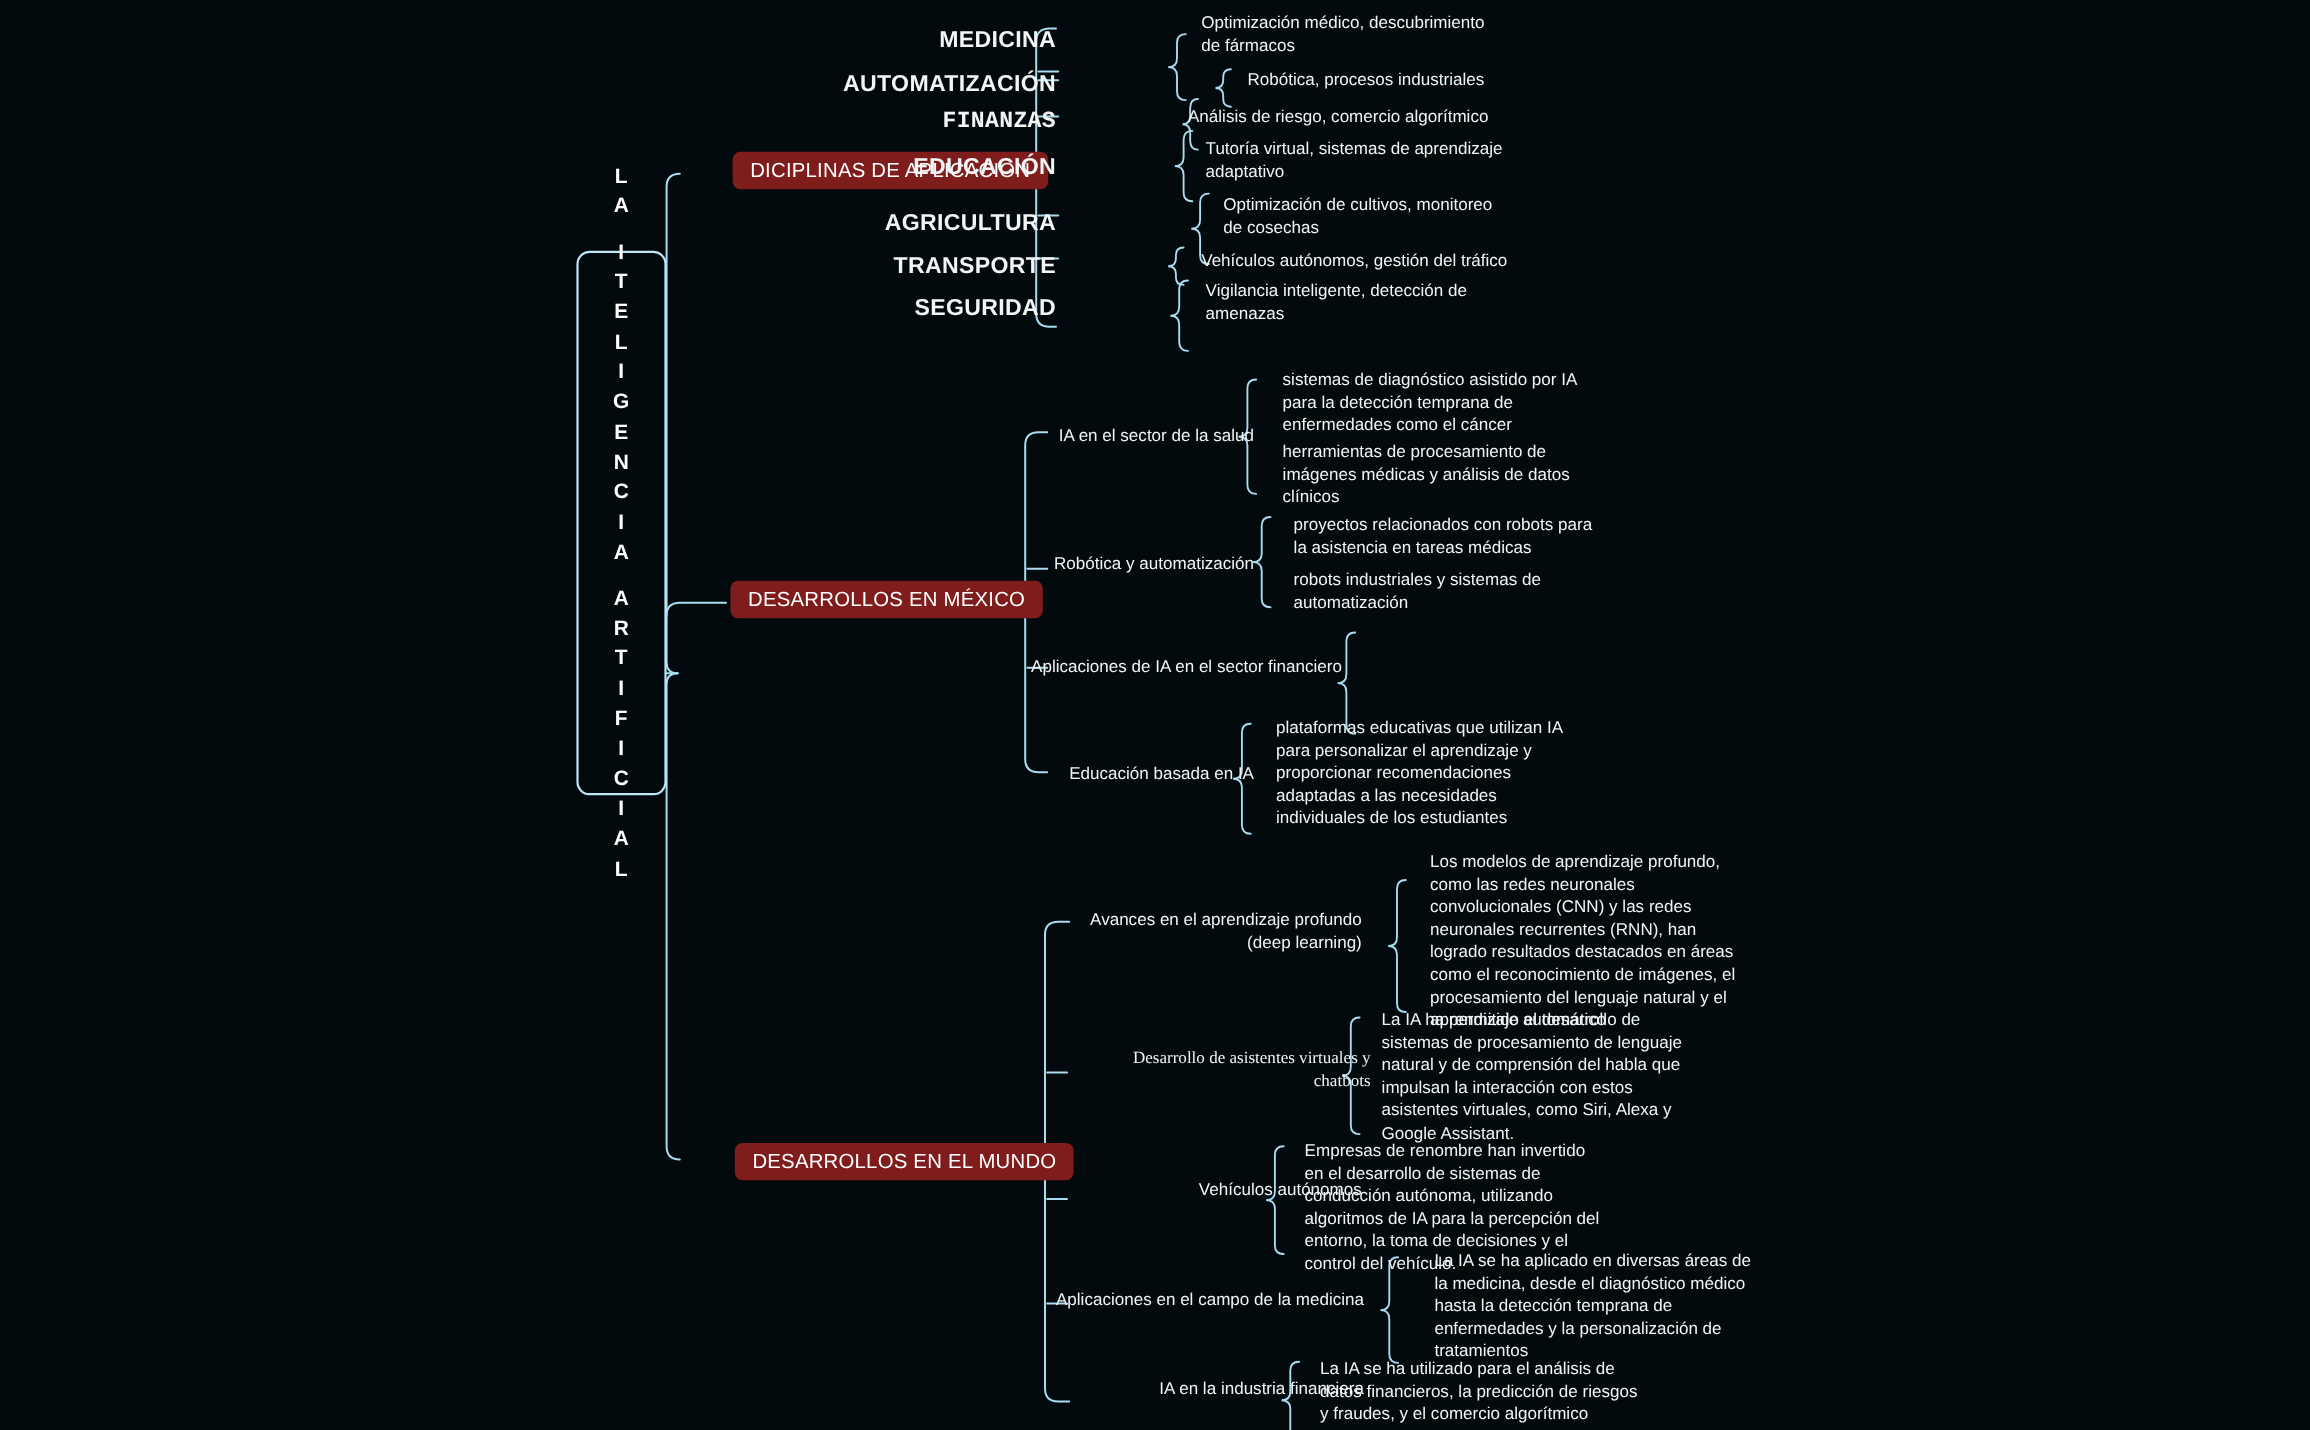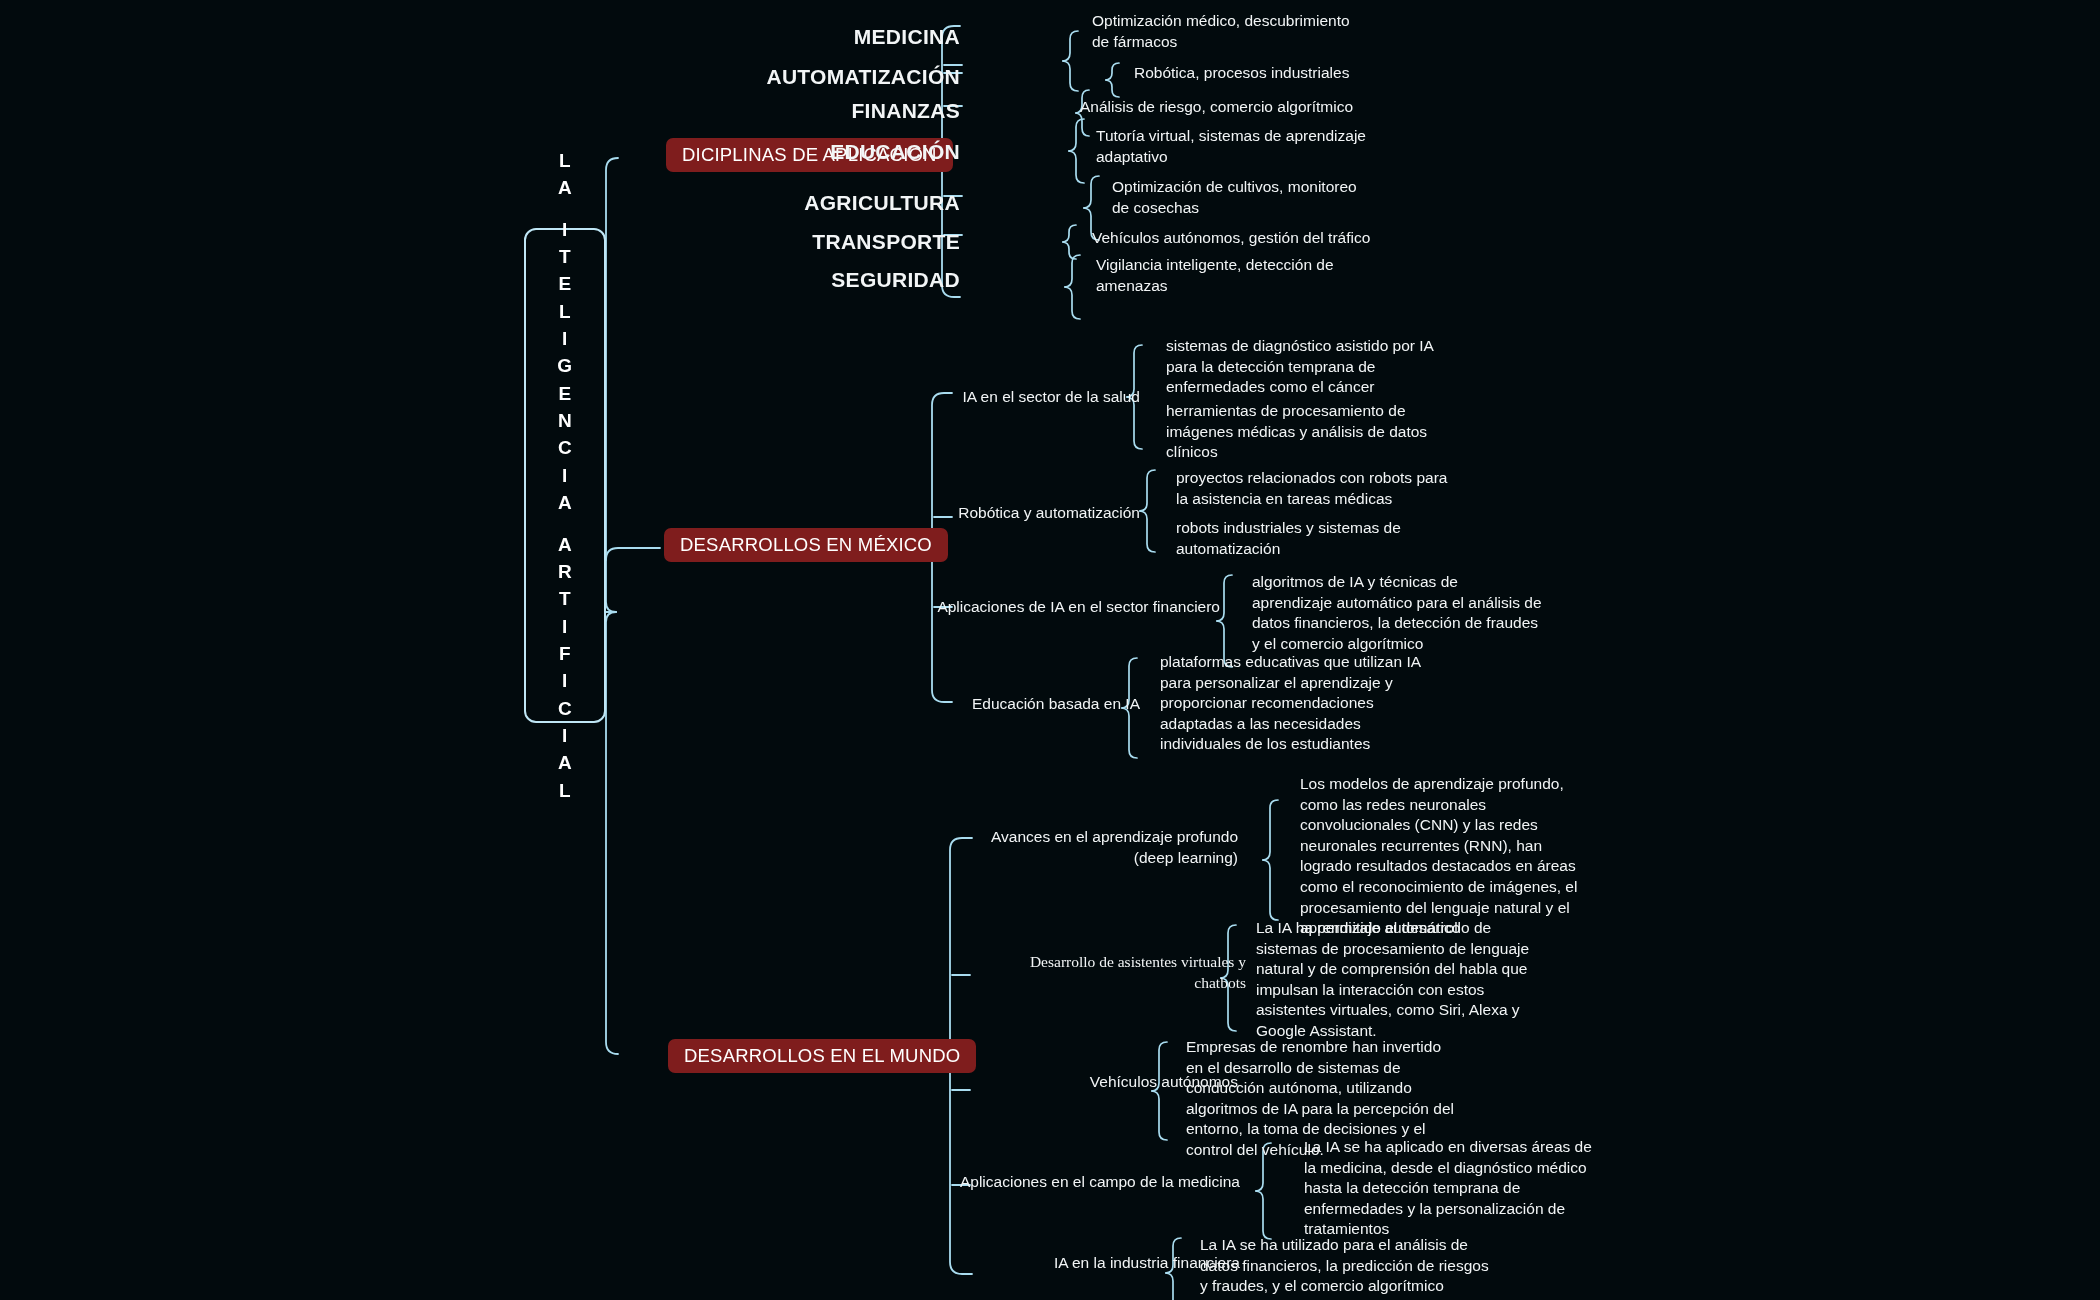--- a/index.html
+++ b/index.html
@@ -162,21 +162,21 @@
   </div>
 
   <div class="pill" style="left:666px; top:138px;">DICIPLINAS DE APLICACION</div>
 
   <div class="node lvl2 rt" style="left:800px; top:23px; width:160px;">MEDICINA</div>
   <div class="node leaf right" style="left:1092px; top:11px; width:260px;">Optimización médico, descubrimiento de fármacos</div>
 
   <div class="node lvl2 rt" style="left:760px; top:63px; width:200px;">AUTOMATIZACIÓN</div>
   <div class="node leaf right" style="left:1134px; top:63px; width:280px;">Robótica, procesos industriales</div>
 
-  <div class="node lvl2 rt" style="left:800px; top:97px; width:160px;">FINANZAS</div>
+  <div class="node lvl2 rt" style="left:800px; top:97px; width:160px;font-family:Liberation Mono, monospace;">FINANZAS</div>
   <div class="node leaf right" style="left:1080px; top:97px; width:300px;">Análisis de riesgo, comercio algorítmico</div>
 
   <div class="node lvl2 rt" style="left:790px; top:138px; width:170px;">EDUCACIÓN</div>
   <div class="node leaf right" style="left:1096px; top:126px; width:270px;">Tutoría virtual, sistemas de aprendizaje adaptativo</div>
 
   <div class="node lvl2 rt" style="left:770px; top:189px; width:190px;">AGRICULTURA</div>
   <div class="node leaf right" style="left:1112px; top:177px; width:265px;">Optimización de cultivos, monitoreo de cosechas</div>
 
   <div class="node lvl2 rt" style="left:780px; top:228px; width:180px;">TRANSPORTE</div>
   <div class="node leaf right" style="left:1092px; top:228px; width:300px;">Vehículos autónomos, gestión del tráfico</div>
@@ -188,21 +188,20 @@
 
   <div class="node lvl2m rt" style="left:900px; top:387px; width:240px;">IA en el sector de la salud</div>
   <div class="node leaf right" style="left:1166px; top:336px; width:270px;">sistemas de diagnóstico asistido por IA para la detección temprana de enfermedades como el cáncer</div>
   <div class="node leaf right" style="left:1166px; top:401px; width:270px;"> herramientas de procesamiento de imágenes médicas y análisis de datos clínicos</div>
 
   <div class="node lvl2m rt" style="left:900px; top:503px; width:240px;">Robótica y automatización</div>
   <div class="node leaf right" style="left:1176px; top:468px; width:275px;">proyectos relacionados con robots para la asistencia en tareas médicas</div>
   <div class="node leaf right" style="left:1176px; top:518px; width:275px;"> robots industriales y sistemas de automatización</div>
 
   <div class="node lvl2m rt" style="left:900px; top:597px; width:320px;">Aplicaciones de IA en el sector financiero</div>
-  <div class="node leaf right" style="left:1252px; top:572px; width:290px;">algoritmos de IA y técnicas de aprendizaje automático para el análisis de datos financieros, la detección de fraudes y el comercio algorítmico</div>
 
   <div class="node lvl2m rt" style="left:900px; top:694px; width:240px;">Educación basada en IA</div>
   <div class="node leaf right" style="left:1160px; top:652px; width:285px;">plataformas educativas que utilizan IA para personalizar el aprendizaje y proporcionar recomendaciones adaptadas a las necesidades individuales de los estudiantes</div>
 
   <div class="pill" style="left:668px; top:1039px;">DESARROLLOS EN EL MUNDO</div>
 
   <div class="node lvl2m rt" style="left:988px; top:827px; width:250px;">Avances en el aprendizaje profundo (deep learning)</div>
   <div class="node leaf right" style="left:1300px; top:774px; width:280px;">Los modelos de aprendizaje profundo, como las redes neuronales convolucionales (CNN) y las redes neuronales recurrentes (RNN), han logrado resultados destacados en áreas como el reconocimiento de imágenes, el procesamiento del lenguaje natural y el aprendizaje automático</div>
 
   <div class="node lvl2m rt" style="left:996px; top:952px; width:250px;font-family:Liberation Serif, serif;">Desarrollo de asistentes virtuales y chatbots</div>

